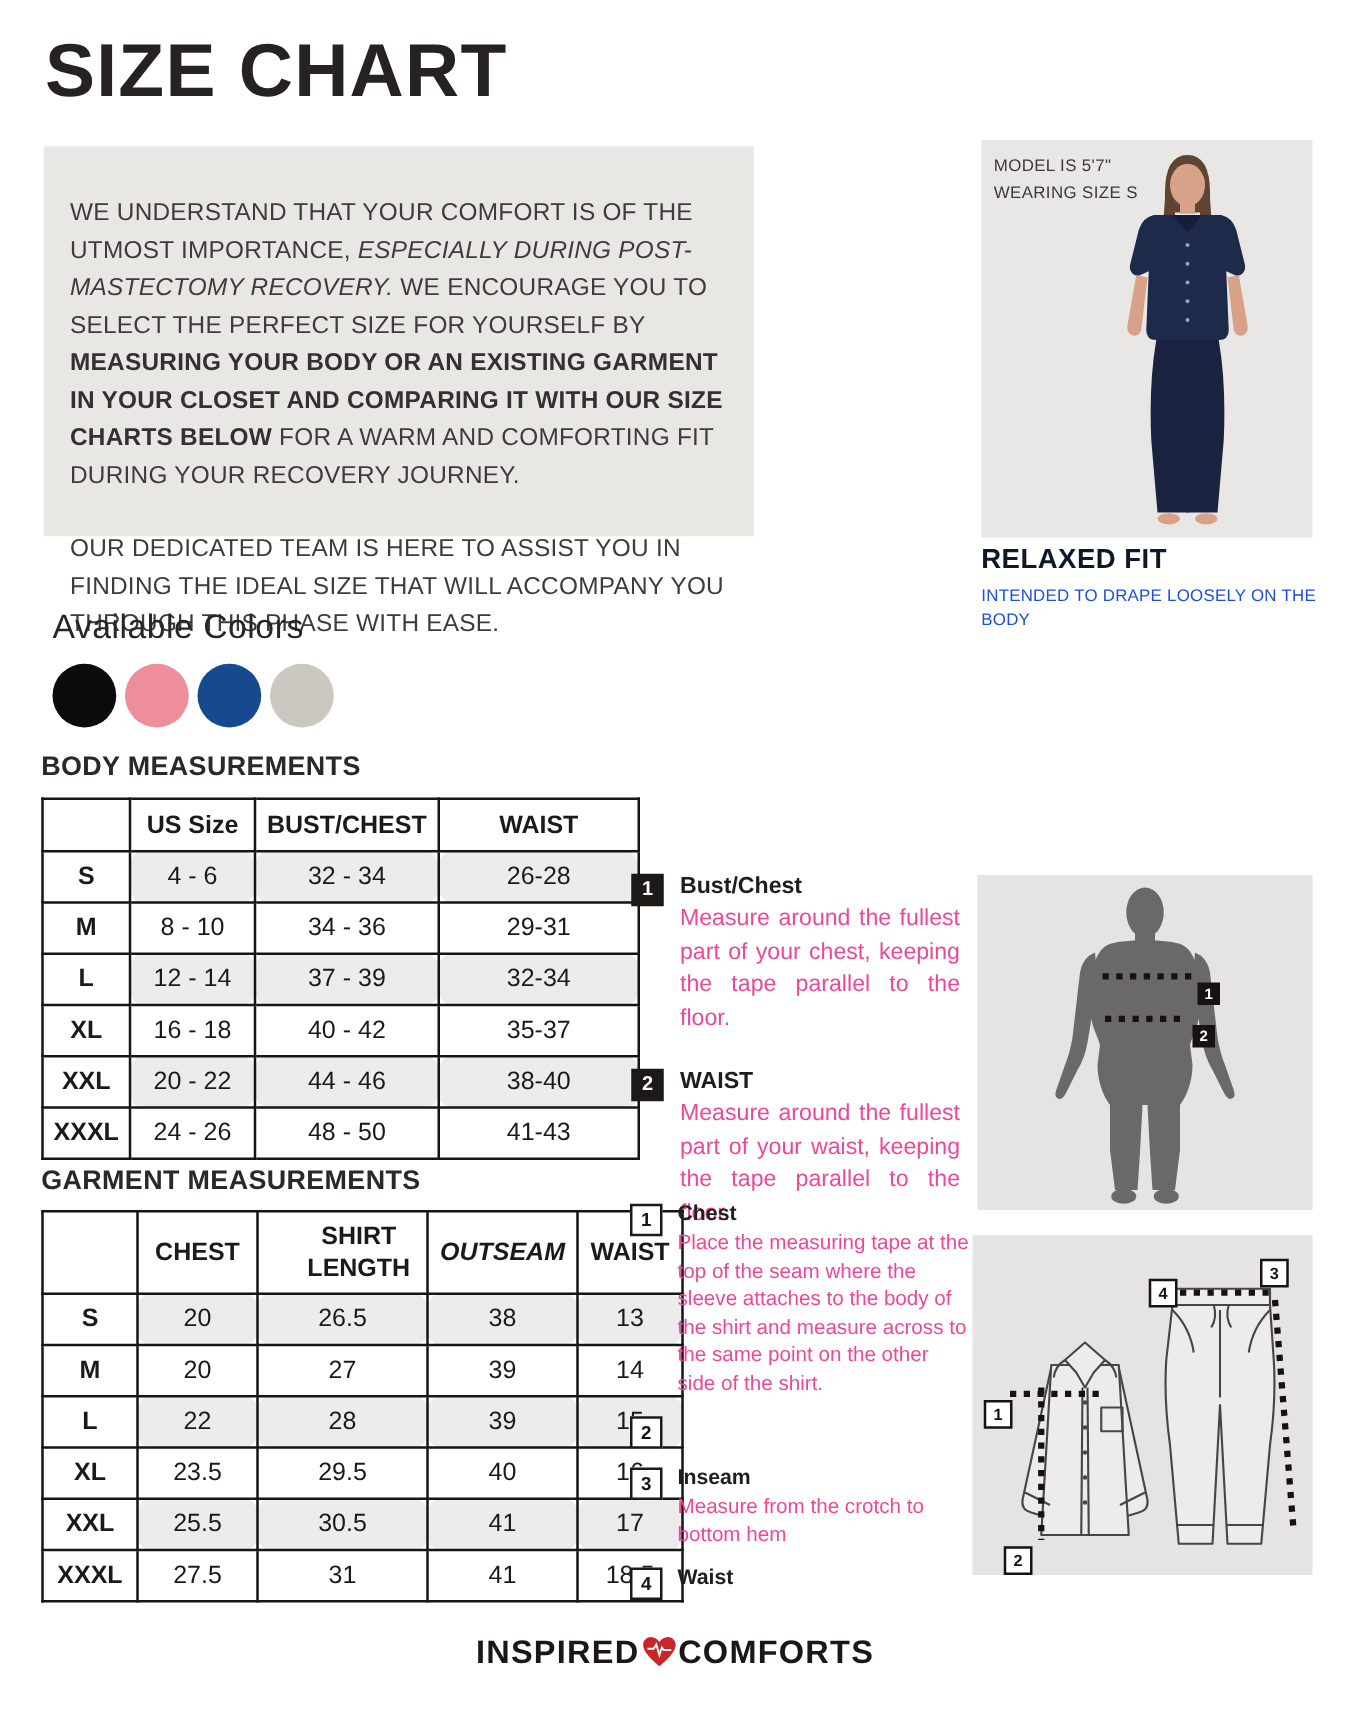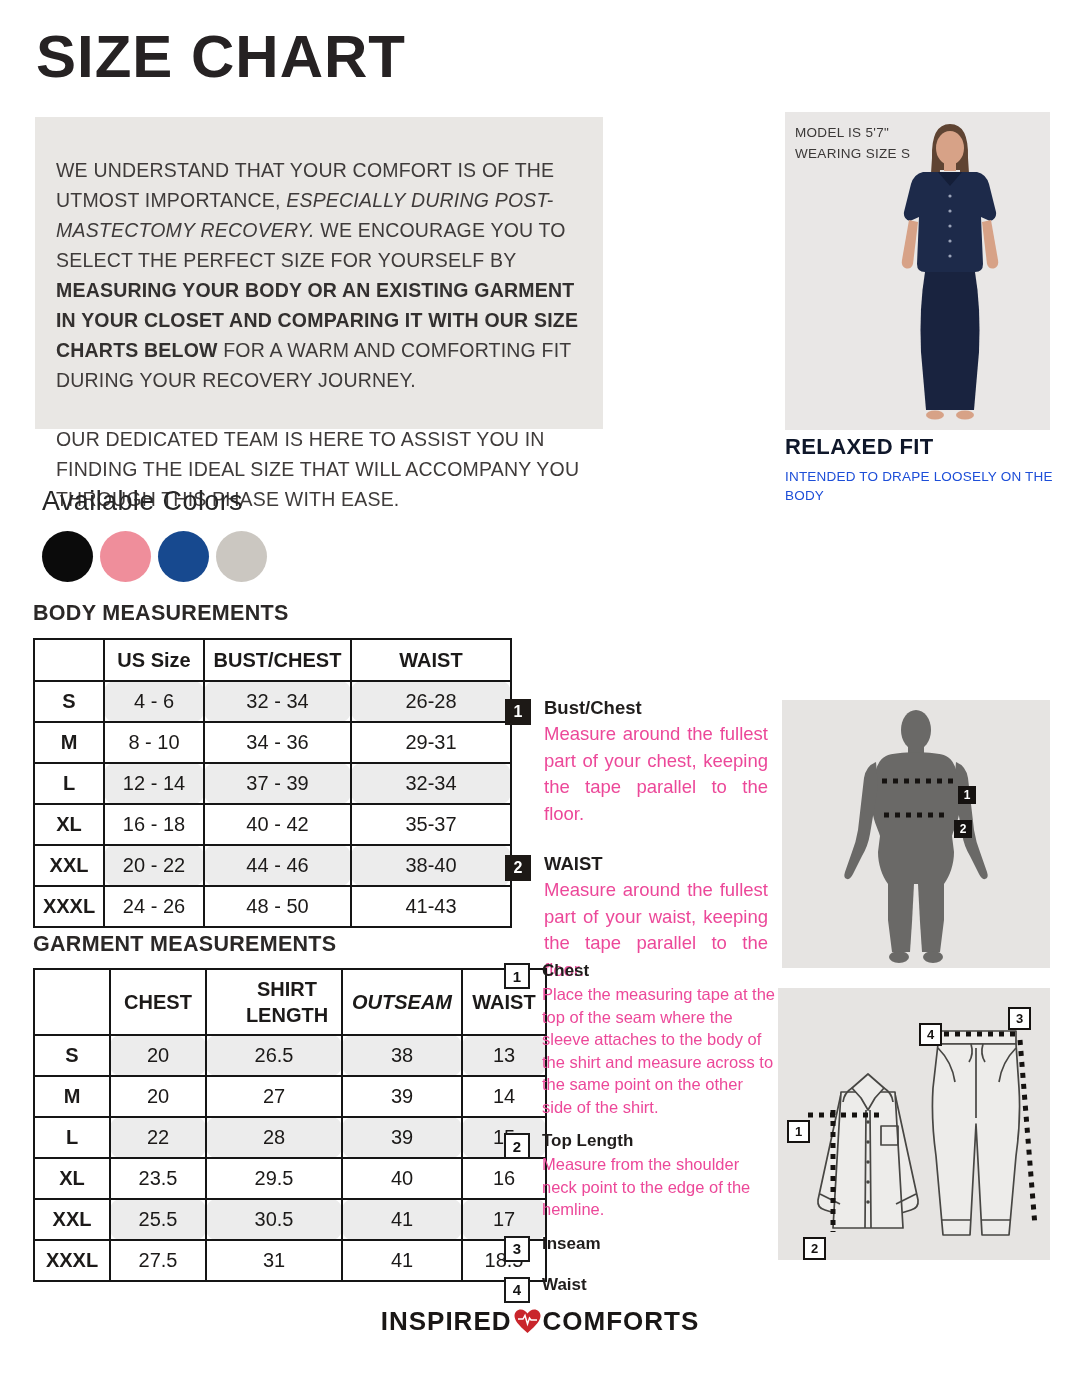--- a/index.html
+++ b/index.html
@@ -283,29 +283,26 @@
   <div class="ins" id="garment-ins">
       <div class="ins-item">
         <div class="num outline">1</div>
         <div class="ins-body">
           <div class="ins-title">Chest</div>
           <div class="ins-text">Place the measuring tape at the top of the seam where the sleeve attaches to the body of the shirt and measure across to the same point on the other side of the shirt.</div>
         </div>
       </div>
       <div class="ins-item">
         <div class="num outline">2</div>
-        <div class="ins-body">
-          <div class="ins-title">Top Length</div>
-          <div class="ins-text">Measure from the shoulder neck point to the edge of the hemline.</div>
-        </div>
       </div>
       <div class="ins-item">
         <div class="num outline">3</div>
         <div class="ins-body">
           <div class="ins-title">Inseam</div>
+          <div class="ins-text">Measure from the crotch to bottom hem</div>
         </div>
       </div>
       <div class="ins-item">
         <div class="num outline">4</div>
         <div class="ins-body">
           <div class="ins-title">Waist</div>
         </div>
       </div>
     </div>
 

